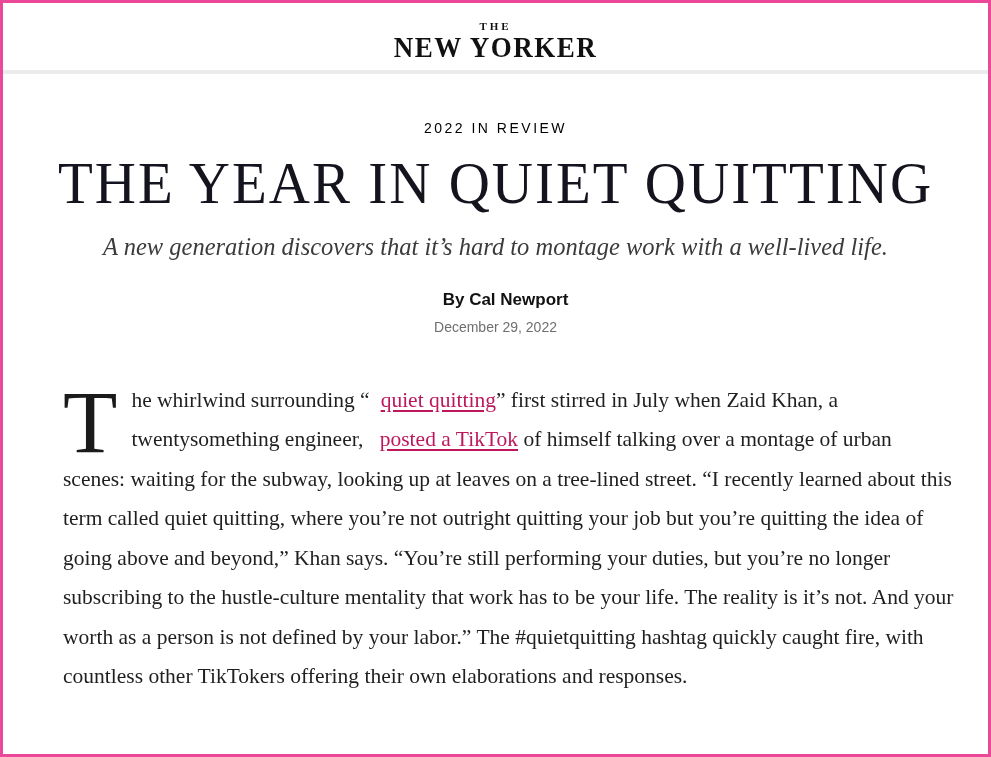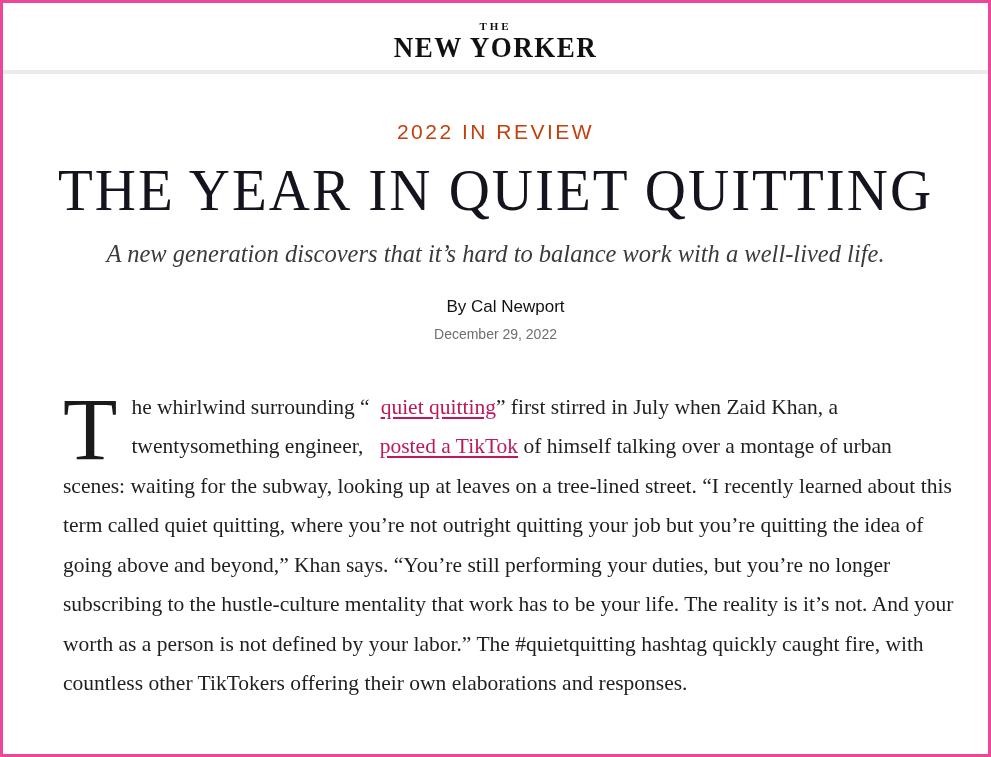--- a/index.html
+++ b/index.html
@@ -46,23 +46,23 @@
     color: #111;
     transform: scaleY(1.08);
   }
 
   
   .article-head { text-align: center; }
 
   .rubric {
     margin-top: 46px;
     font-family: "Liberation Sans", sans-serif;
-    font-size: 21px;
+    font-size: 14px;
     letter-spacing: 2.5px;
-    color: #c2410c;
+    color: #000000;
     display: inline-block;
   }
   .rubric-wrap { text-align: center; }
 
   .headline {
     margin: 16px 0 0 0;
     font-family: "Liberation Serif", serif;
     font-weight: normal;
     font-size: 57px;
     letter-spacing: 2px;
@@ -76,21 +76,21 @@
     font-family: "Liberation Serif", serif;
     font-style: italic;
     font-size: 24.5px;
     color: #3b3b3b;
     max-width: 820px;
   }
 
   .byline {
     margin-top: 29px;
     font-family: "Liberation Sans", sans-serif;
-    font-weight: normal;
+    font-weight: bold;
     font-size: 17px;
     color: #121212;
     padding-left: 20px;
   }
 
   .pub-date {
     margin-top: 9px;
     font-family: "Liberation Sans", sans-serif;
     font-size: 14px;
     color: #6f6f6f;
@@ -127,21 +127,21 @@
       <span class="logo-top">THE</span>
       <span class="logo-main">NEW YORKER</span>
     </a>
   </header>
 
   <section class="article-head">
     <div class="rubric-wrap">
       <a class="rubric">2022 IN REVIEW</a>
     </div>
     <h1 class="headline">THE YEAR IN QUIET QUITTING</h1>
-    <div class="dek">A new generation discovers that it’s hard to balance work with a well-lived life.</div>
+    <div class="dek">A new generation discovers that it’s hard to montage work with a well-lived life.</div>
     <div class="byline">By Cal Newport</div>
     <div class="pub-date">December 29, 2022</div>
   </section>
 
   <article class="article-body">
     <p style="margin:0">
       <span class="dropcap">T</span><span>he whirlwind surrounding “</span><a href="#">quiet quitting</a><span>” first stirred in July when Zaid Khan, a twentysomething engineer, </span><a href="#">posted a TikTok</a><span> of himself talking over a montage of urban scenes: waiting for the subway, looking up at leaves on a tree-lined street. “I recently learned about this term called quiet quitting, where you’re not outright quitting your job but you’re quitting the idea of going above and beyond,” Khan says. “You’re still performing your duties, but you’re no longer subscribing to the hustle-culture mentality that work has to be your life. The reality is it’s not. And your worth as a person is not defined by your labor.” The #quietquitting hashtag quickly caught fire, with countless other TikTokers offering their own elaborations and responses.</span>
     </p>
   </article>
 

